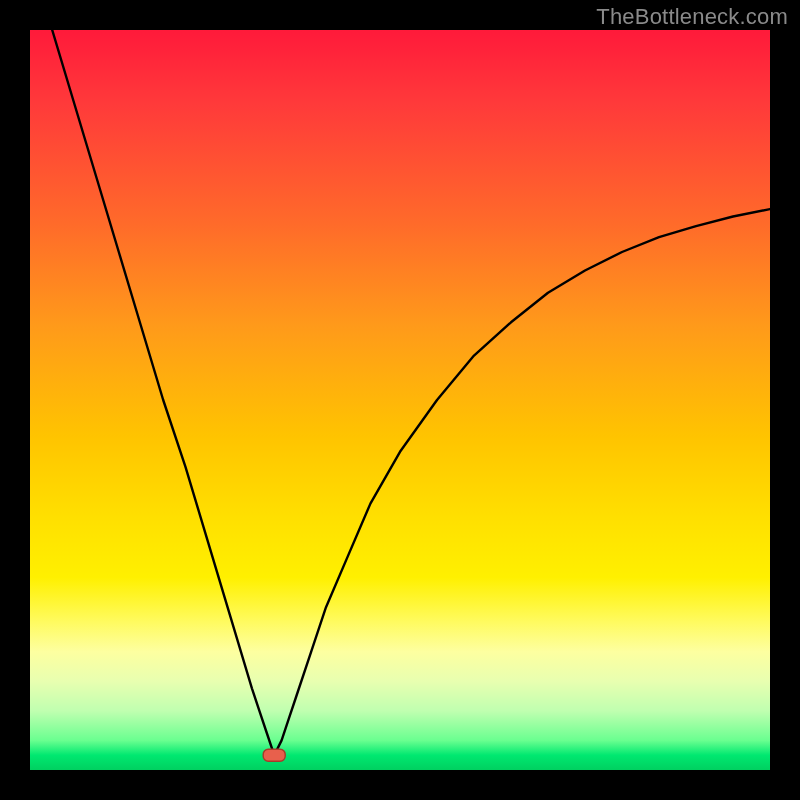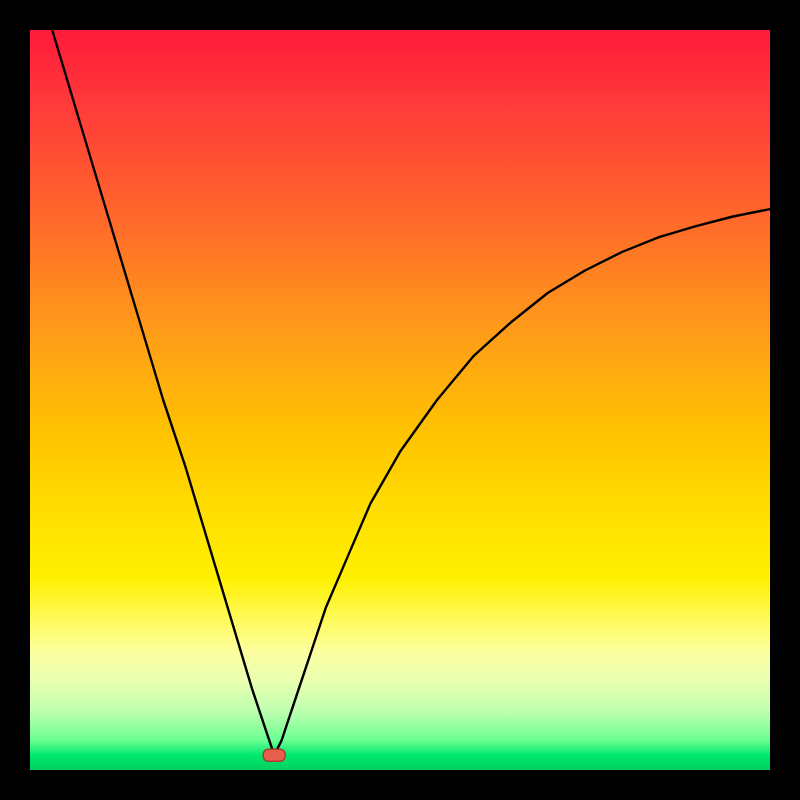--- a/index.html
+++ b/index.html
@@ -64,13 +64,14 @@
 
 <div class="frame">
 
   <div class="plot-area"></div>
 
   <svg class="plot-svg" viewBox="0 0 740 740" preserveAspectRatio="none">
     <path id="curve-path" fill="none" stroke="#000000" stroke-width="2.4" stroke-linejoin="round" stroke-linecap="round" d="M22.20 0.00 L44.40 74.00 L66.60 148.00 L88.80 222.00 L111.00 296.00 L133.20 370.00 L155.40 436.60 L177.60 510.60 L199.80 584.60 L222.00 658.60 L229.40 680.80 L236.80 703.00 L244.20 725.20 L251.60 710.40 L259.00 688.20 L266.40 666.00 L281.20 621.60 L296.00 577.20 L318.20 525.40 L340.40 473.60 L370.00 421.80 L407.00 370.00 L444.00 325.60 L481.00 292.30 L518.00 262.70 L555.00 240.50 L592.00 222.00 L629.00 207.20 L666.00 196.10 L703.00 186.48 L740.00 179.08"></path>
     <rect id="marker-rect" rx="5" ry="5" width="22" height="12" fill="#e8604c" stroke="#a83a2a" stroke-width="1.4" x="233.20" y="719.20"></rect>
   </svg>
 
+  <div class="watermark">TheBottleneck.com</div>
 </div>
 
 </body></html>

